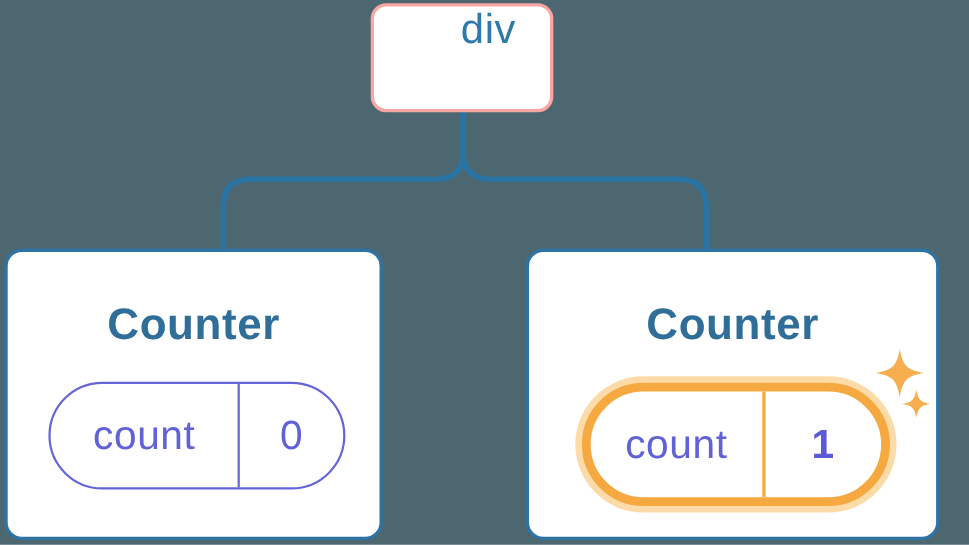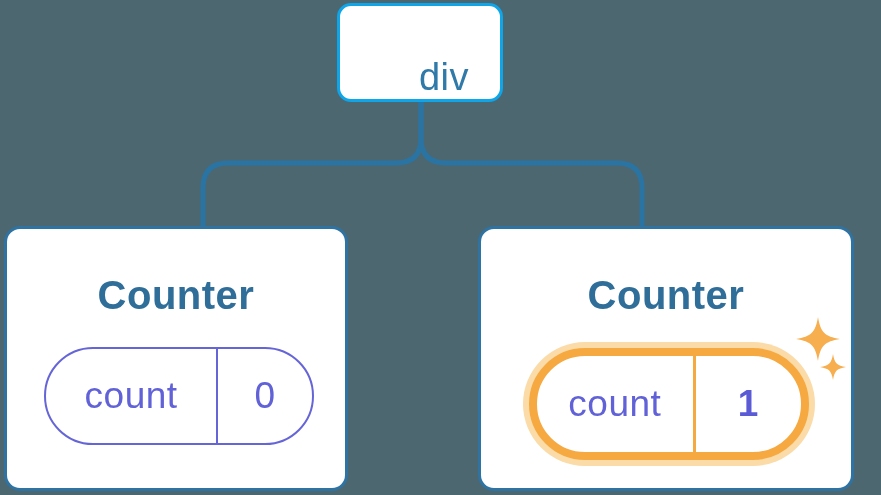--- a/index.html
+++ b/index.html
@@ -27,24 +27,24 @@
     display: block;
   }
   .root-node {
     position: absolute;
     left: 337px;
     top: 3px;
     width: 166px;
     height: 99px;
     box-sizing: border-box;
     background: #ffffff;
-    border: 3px solid #0ea5e9;
+    border: 3px solid #fca5a5;
     border-radius: 14px;
     display: flex;
-    align-items: flex-end;
+    align-items: flex-start;
     justify-content: center;
     padding-left: 48px;
   }
   .root-node-label {
     color: #2f7aa8;
     font-size: 38px;
     letter-spacing: 0.5px;
   }
   .card {
     position: absolute;

